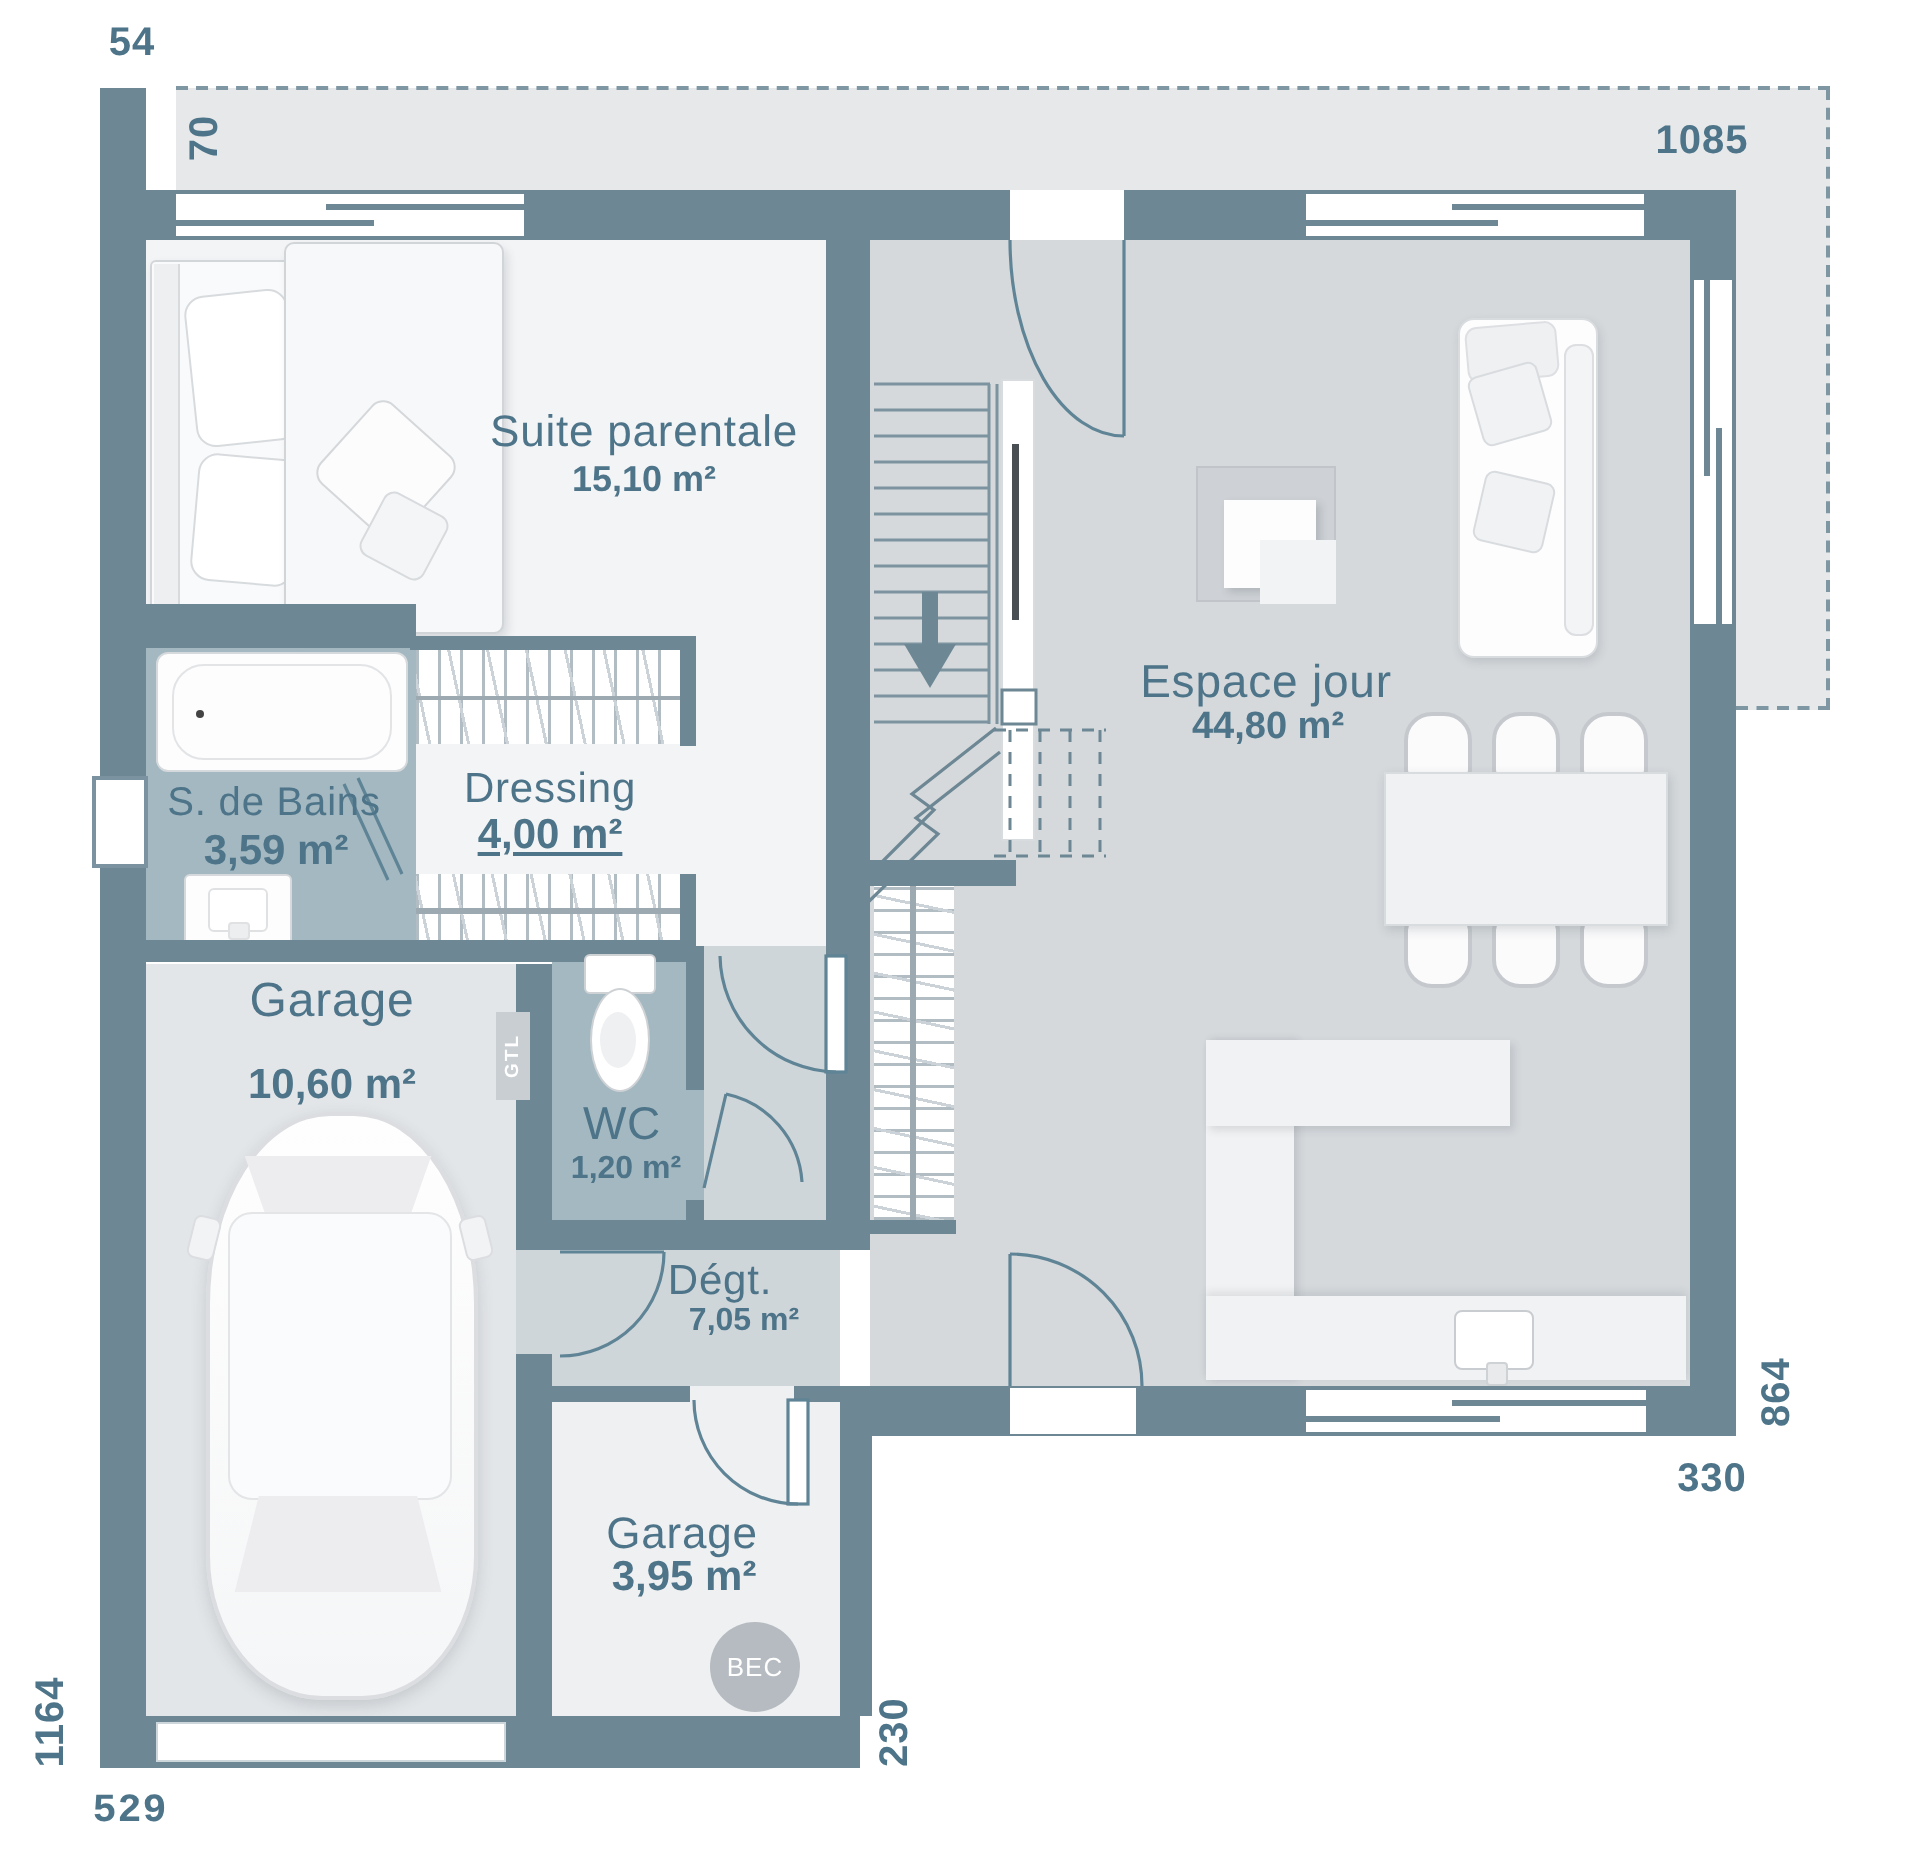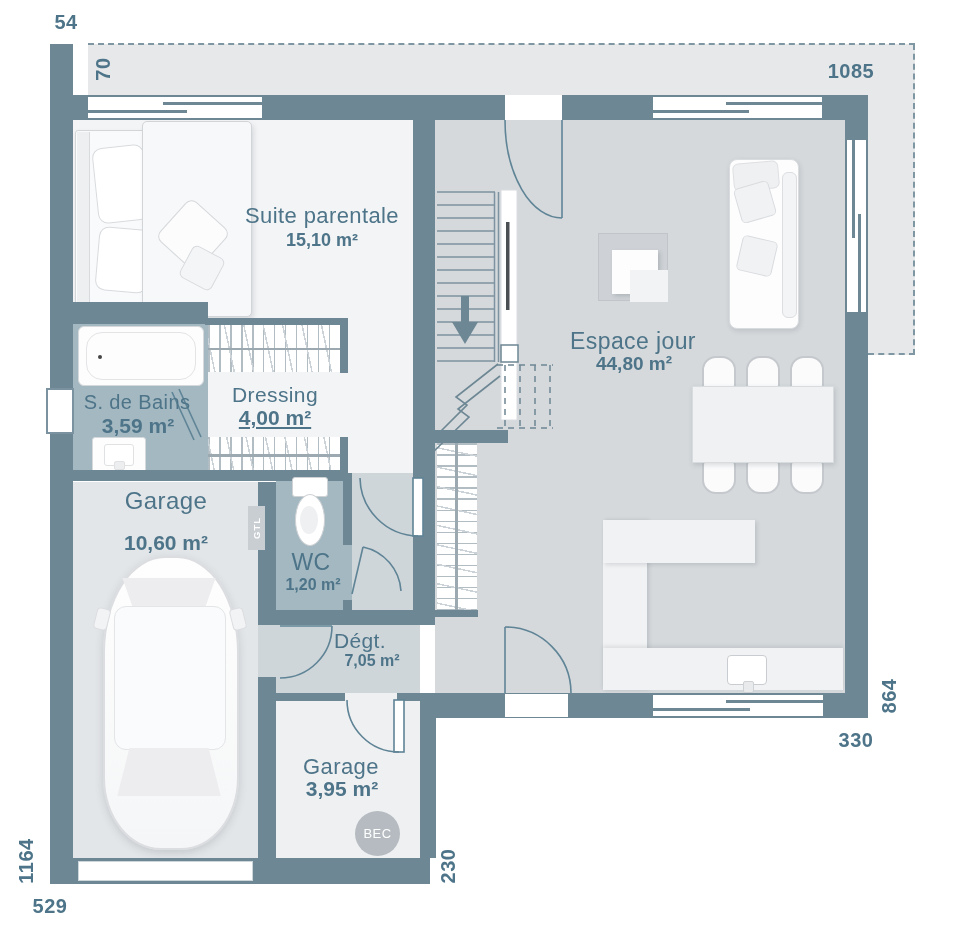--- a/index.html
+++ b/index.html
@@ -251,18 +251,18 @@
   <div class="label room-name" style="left:341px;top:767px;font-size:22px;">Garage</div>
   <div class="label room-area" style="left:342px;top:789px;">3,95 m²</div>
 
   <div class="label room-name big" style="left:633px;top:341px;">Espace jour</div>
   <div class="label room-area big" style="left:634px;top:364px;">44,80 m²</div>
 
   <div class="label dim" style="left:66px;top:22px;">54</div>
   <div class="label dim v" style="left:103px;top:69px;">70</div>
   <div class="label dim" style="left:851px;top:71px;">1085</div>
   <div class="label dim v" style="left:26px;top:861px;">1164</div>
-  <div class="label dim" style="left:50px;top:906px;">529</div>
+  <div class="label dim" style="left:65px;top:906px;font-family:Liberation Mono, monospace;">529</div>
   <div class="label dim v" style="left:448px;top:866px;">230</div>
   <div class="label dim" style="left:856px;top:740px;">330</div>
   <div class="label dim v" style="left:889px;top:696px;">864</div>
 
 </div>
 
 </body></html>

